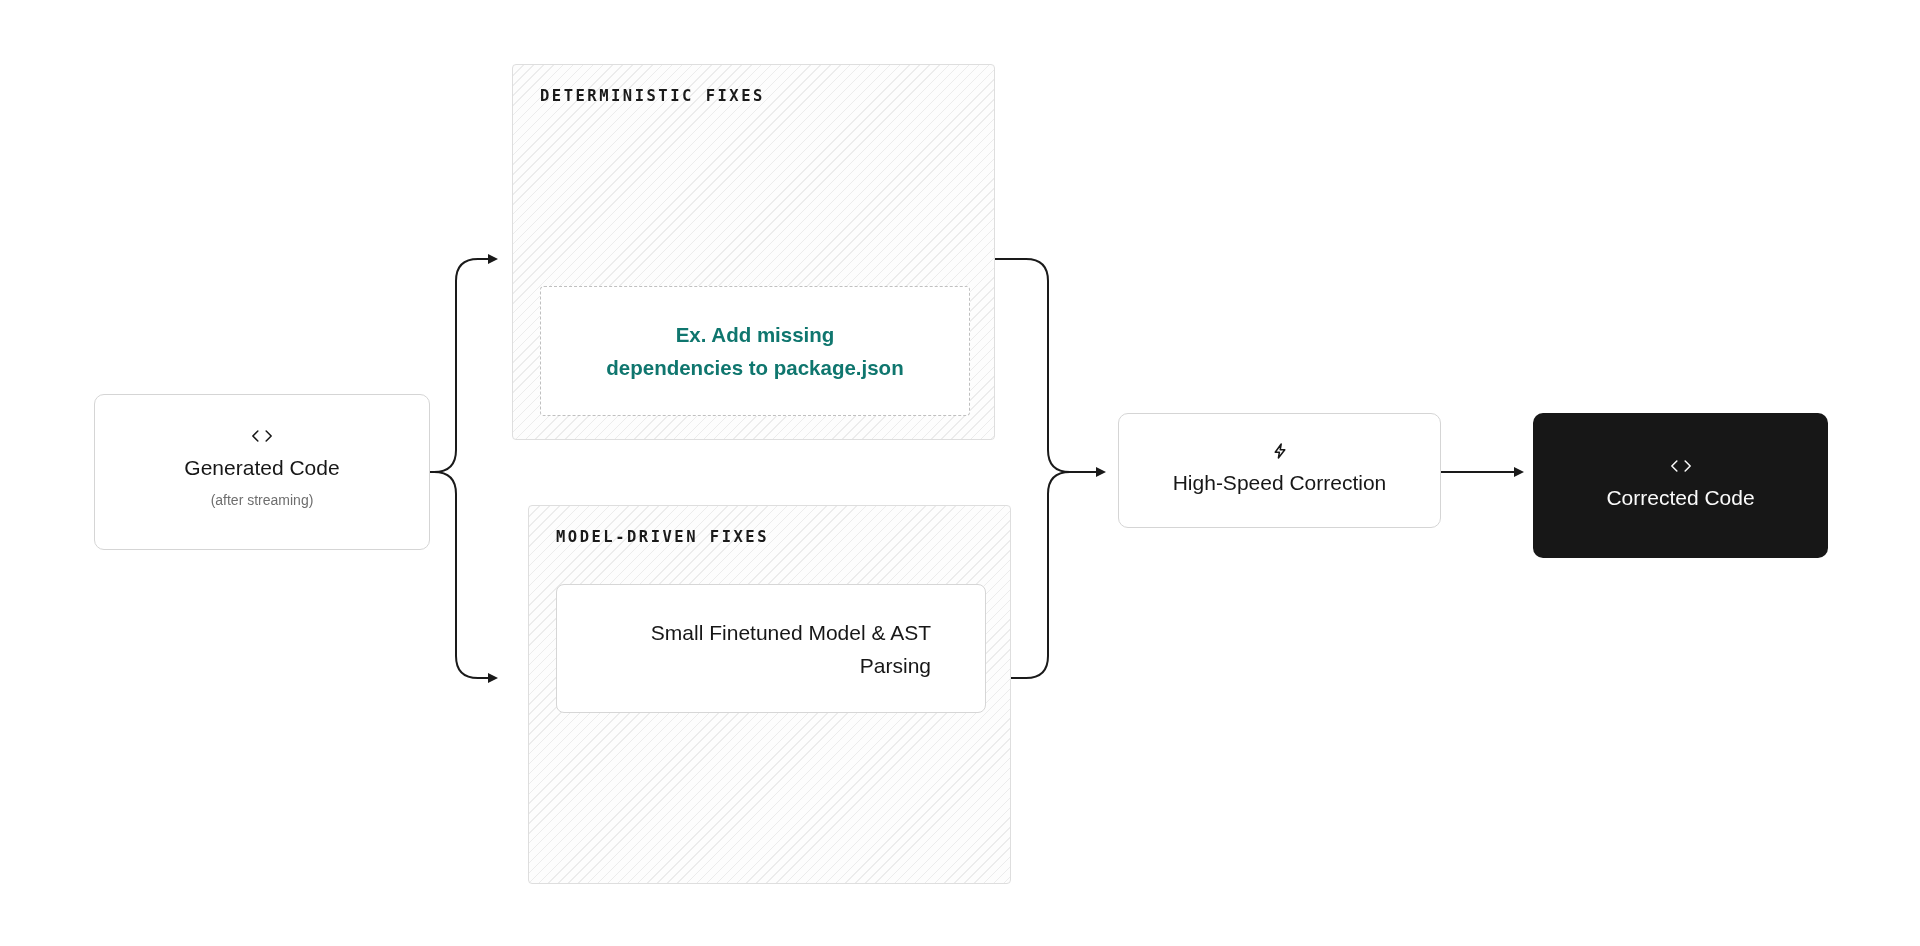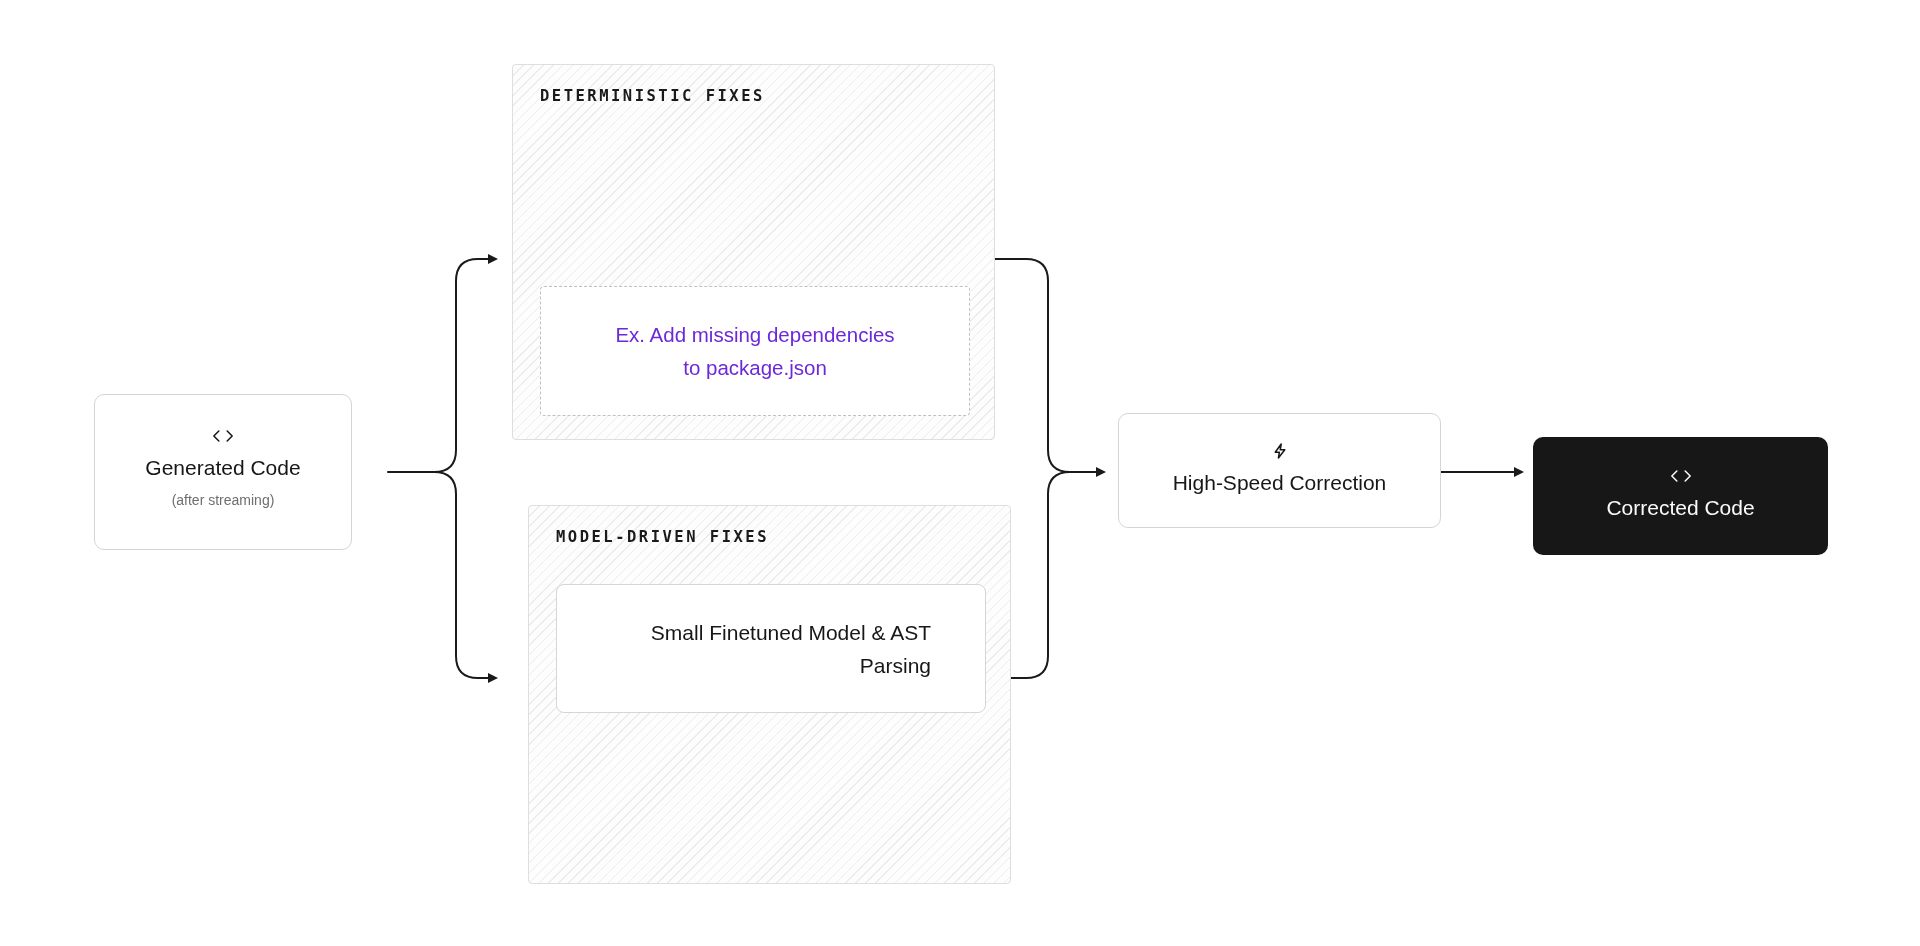--- a/index.html
+++ b/index.html
@@ -122,33 +122,34 @@
     display: flex;
     align-items: center;
     justify-content: center;
     text-align: center;
   }
   .example-box span {
     display: block;
     max-width: 300px;
     font-size: 20.5px;
     line-height: 33px;
-    color: #6d28d9;
+    color: #0f766e;
+    font-weight: bold;
   }
 
   
-  #node-generated   { left: 94px;   top: 394px; width: 258px; height: 156px; }
+  #node-generated   { left: 94px;   top: 394px; width: 336px; height: 156px; }
   #panel-det        { left: 512px;  top: 64px;  width: 483px; height: 376px; }
   #panel-det  .method-box  { top: 74px;  }
   #panel-det  .example-box { top: 221px; }
   #panel-mod        { left: 528px;  top: 505px; width: 483px; height: 379px; padding-left: 26px; }
   #panel-mod  .method-box  { top: 78px; text-align: right;  }
   #panel-mod  .example-box { top: 228px; }
   #node-highspeed   { left: 1118px; top: 413px; width: 323px; height: 115px; }
-  #node-corrected   { left: 1533px; top: 437px; width: 295px; height: 118px; }
+  #node-corrected   { left: 1533px; top: 413px; width: 295px; height: 145px; }
 
   .code-icon-svg { display: block; }
   .bolt-icon-svg { display: block; }
 </style>
 </head>
 <body>
 
 <div class="canvas">
 
   <svg class="connectors" viewBox="0 0 1920 946" xmlns="http://www.w3.org/2000/svg">

